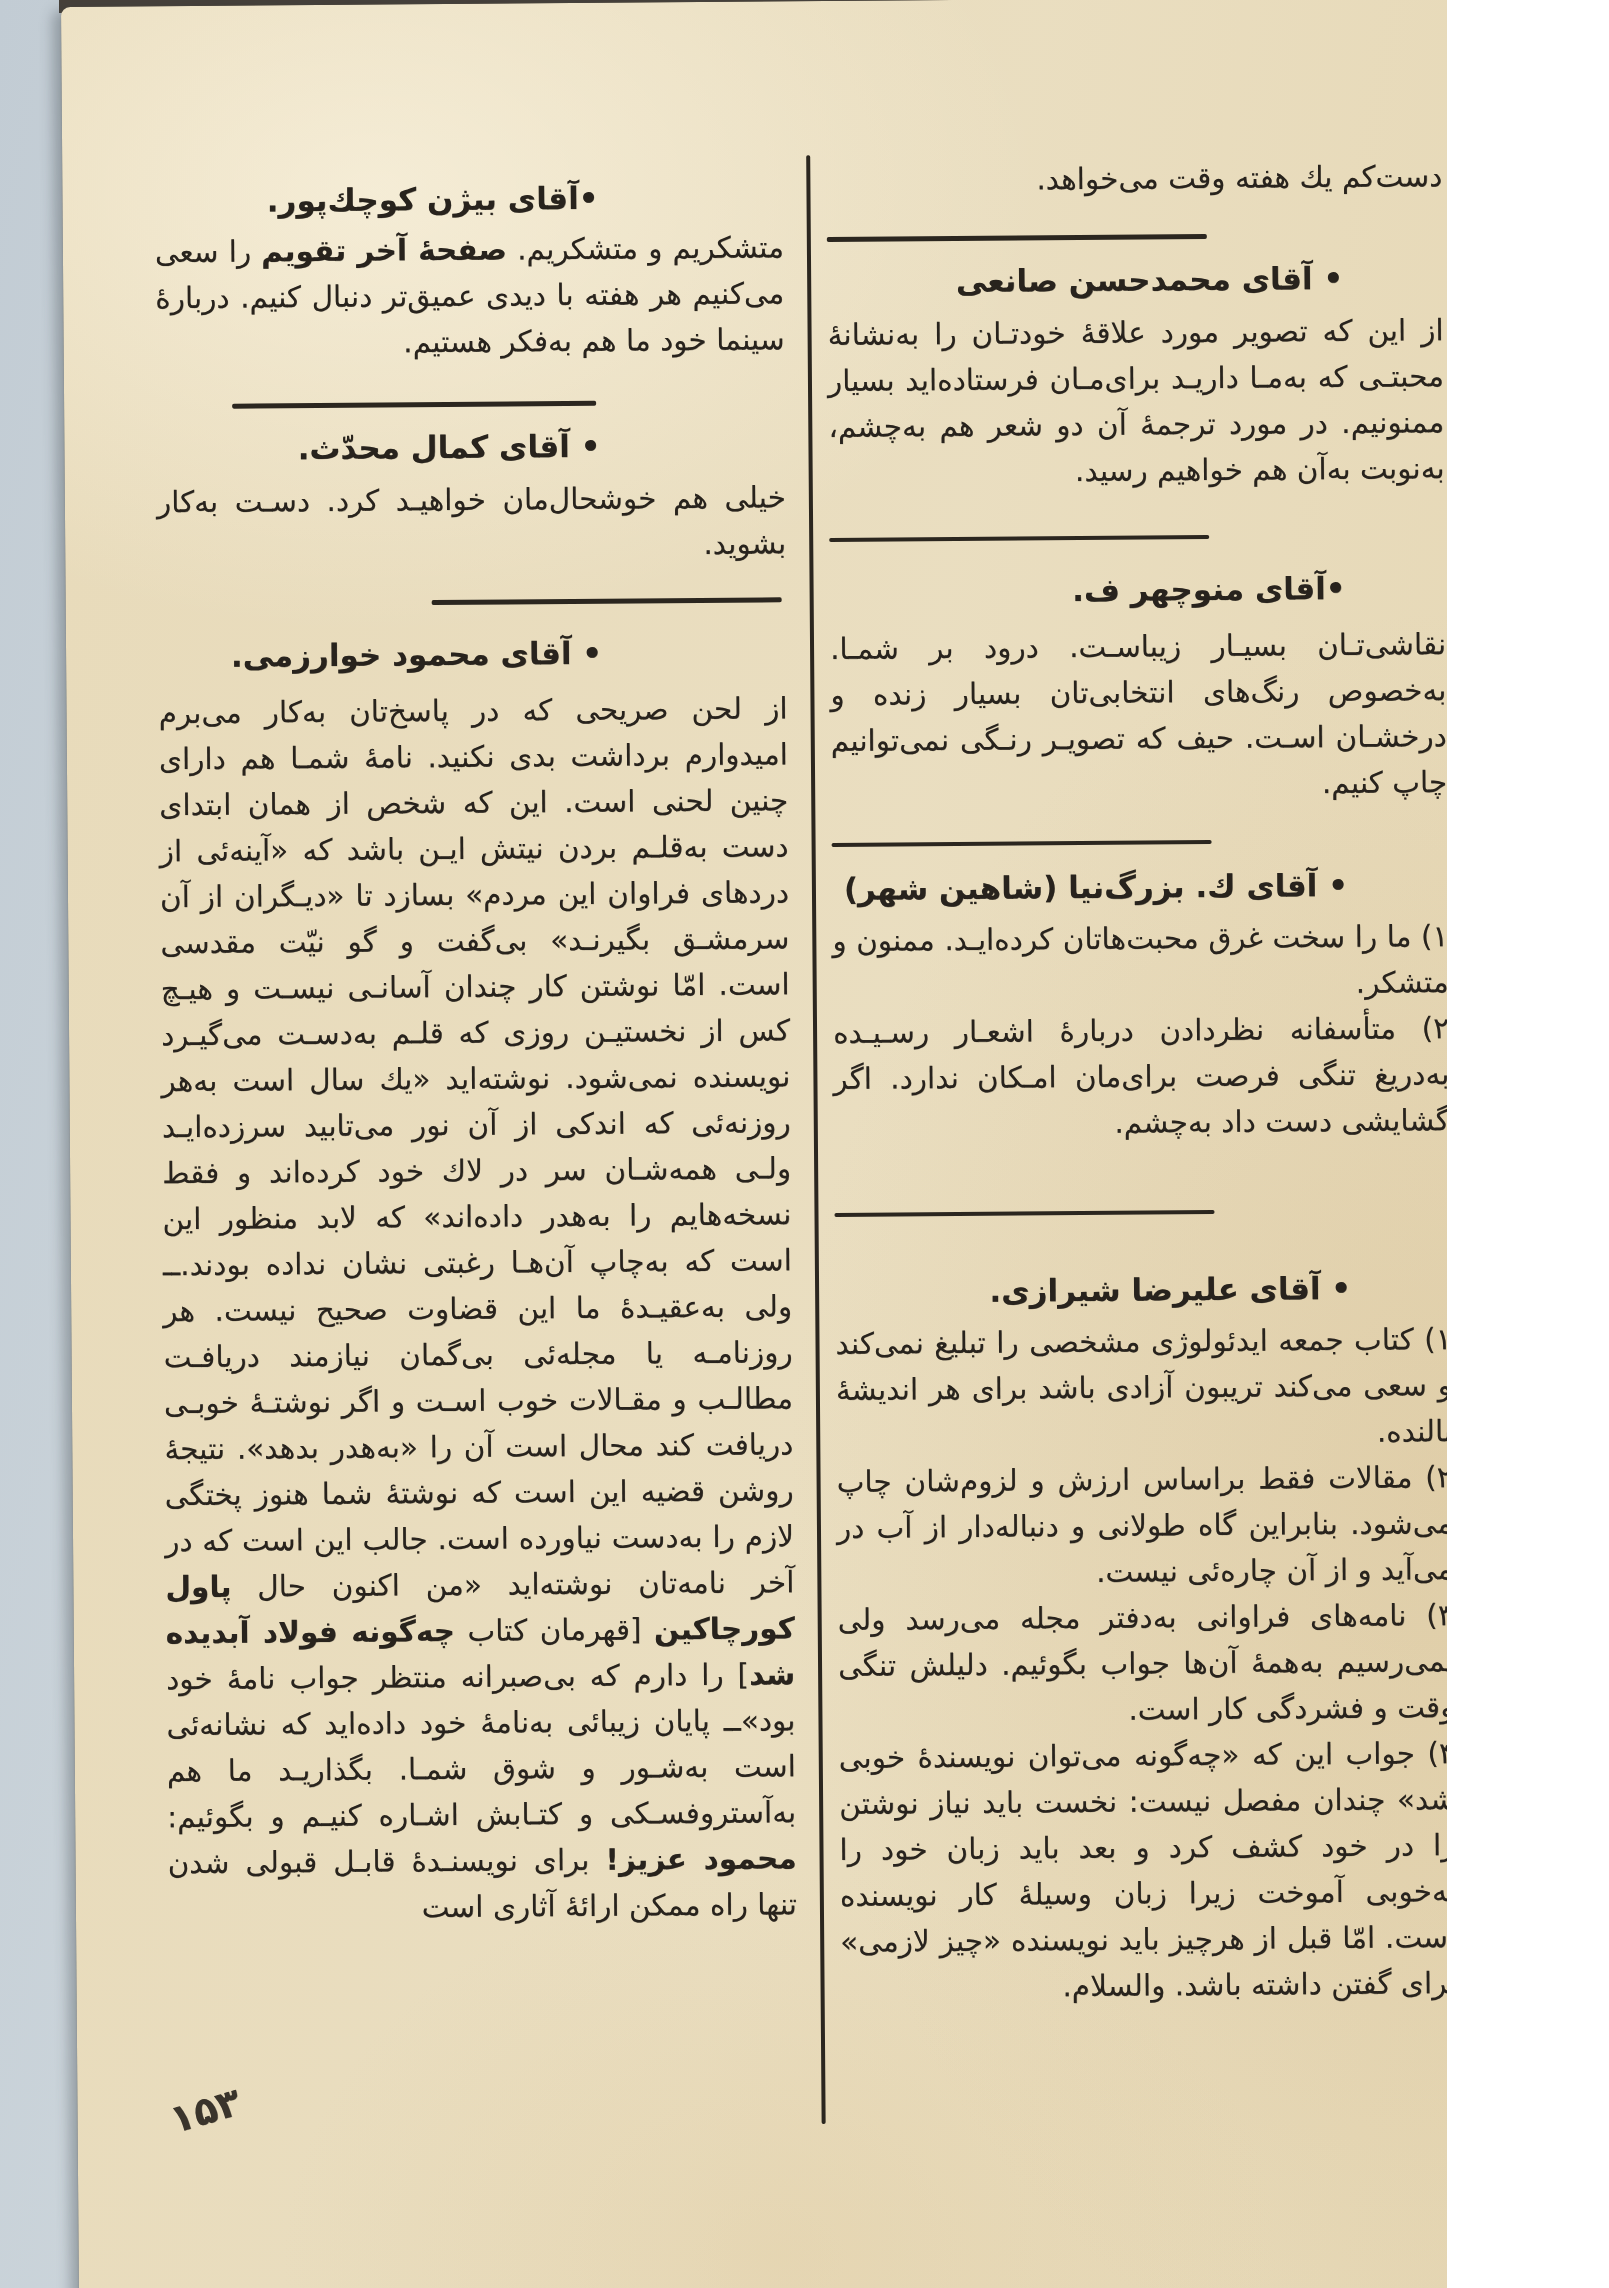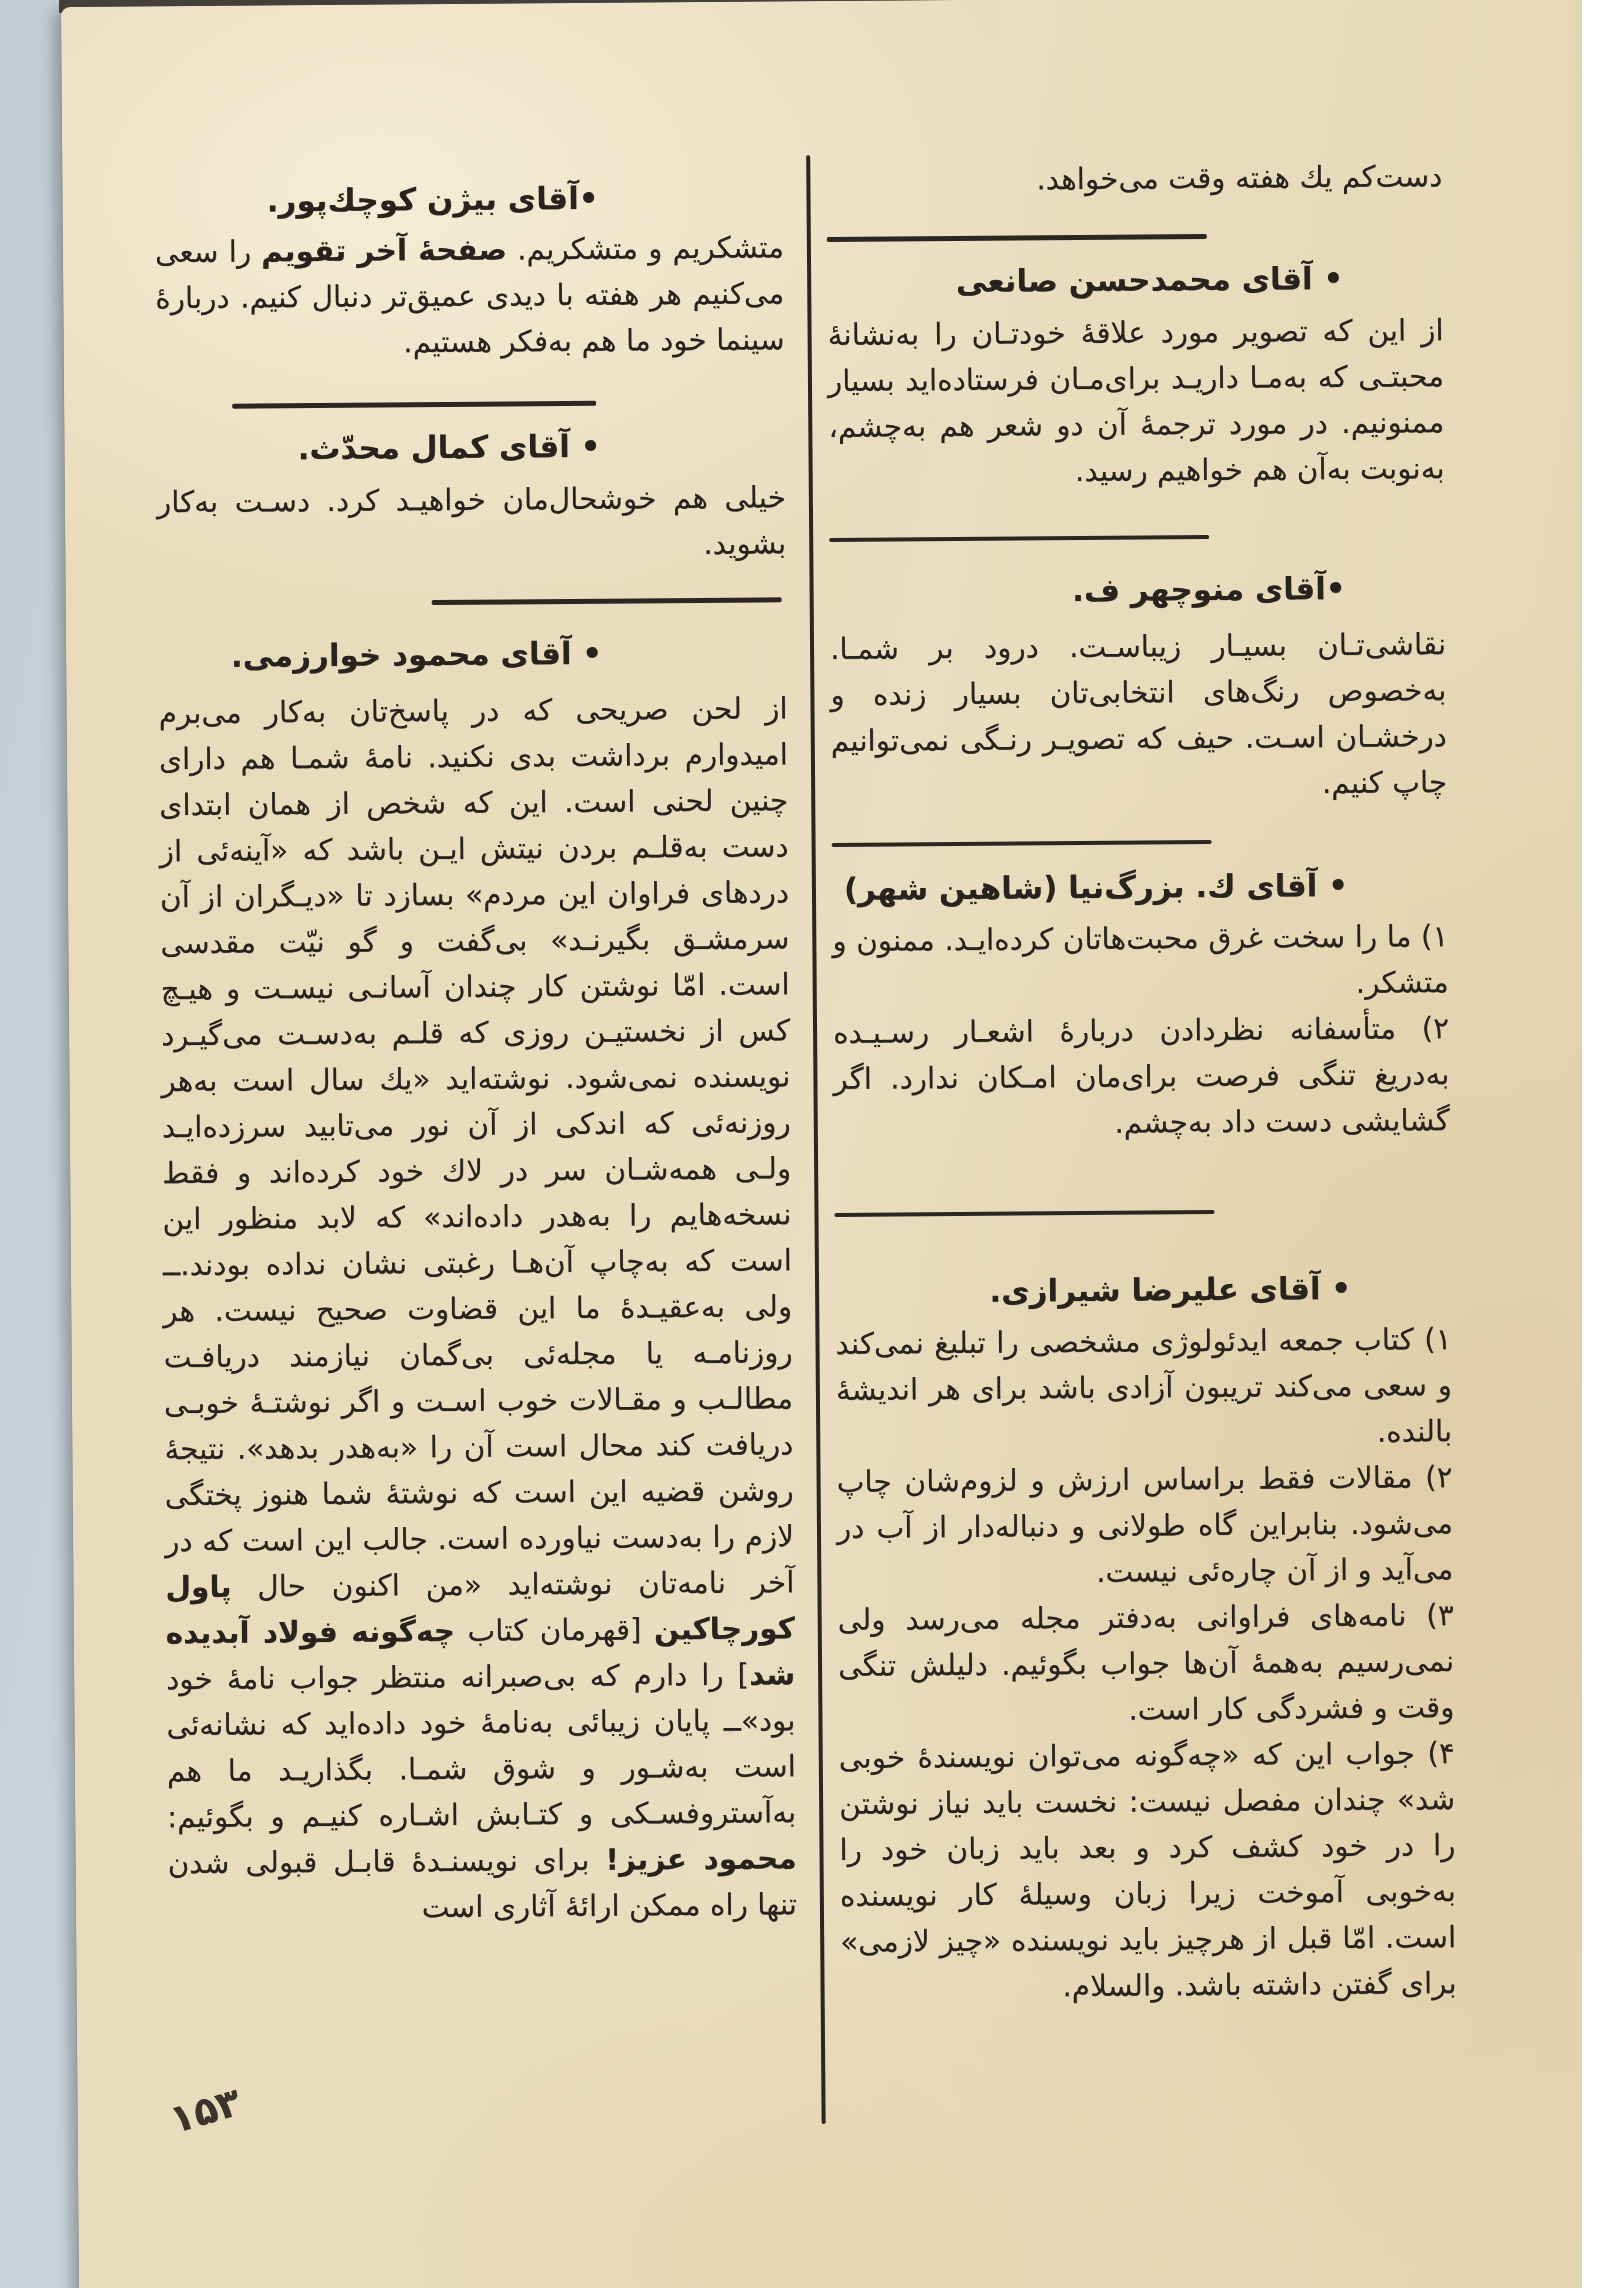--- a/index.html
+++ b/index.html
@@ -1,21 +1,21 @@
 <!DOCTYPE html>
 <html lang="fa" style="font-size:14.8px"><head>
 <meta charset="utf-8">
 <style>
   html,body{margin:0;padding:0;}
   body{
     width:1610px;height:2289px;overflow:hidden;
     font-family:"DejaVu Sans",sans-serif;
   }
   .screen{
-    position:relative;width:1582px;height:2289px;overflow:hidden;
+    position:relative;width:1447px;height:2289px;overflow:hidden;
     background:linear-gradient(100deg,#c2ccd4 0%,#ccd5db 30%,#dde3e8 72%,#e3e8ec 100%);
     text-decoration:underline;
   }
   
   .top-shadow{
     position:absolute;top:0;left:59px;right:0;height:13px;
     background:#46403a;z-index:0;
   }
   .paper{
     position:absolute;left:61px;top:7.4px;width:1560px;height:2326px;

